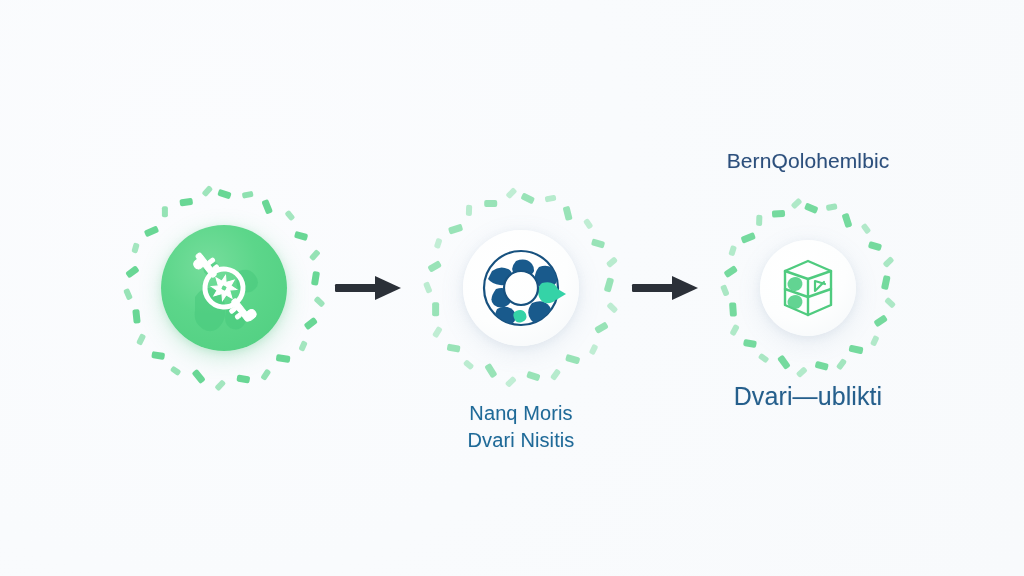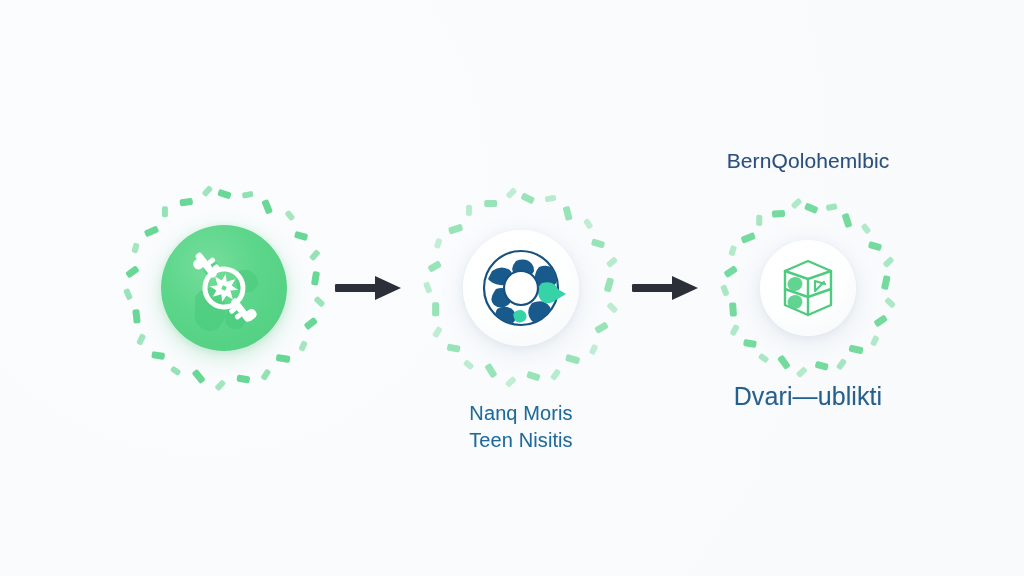--- a/index.html
+++ b/index.html
@@ -499,16 +499,16 @@
   <div class="label-block label-top" id="s3-top" style="left:808px; top:147px;">
     <span class="label-line">BernQolohemlbic</span>
   </div>
 
   <div class="label-block label-bottom-alt" id="s3-bottom" style="left:808px; top:380px;">
     <span class="label-line">Dvari—ublikti</span>
   </div>
 
   <div class="label-block label-bottom" style="left:521px; top:400px;">
     <span class="label-line">Nanq Moris</span>
-    <span class="label-line">Teen Nisitis</span>
+    <span class="label-line">Dvari Nisitis</span>
   </div>
 
 </div>
 
 </body></html>

